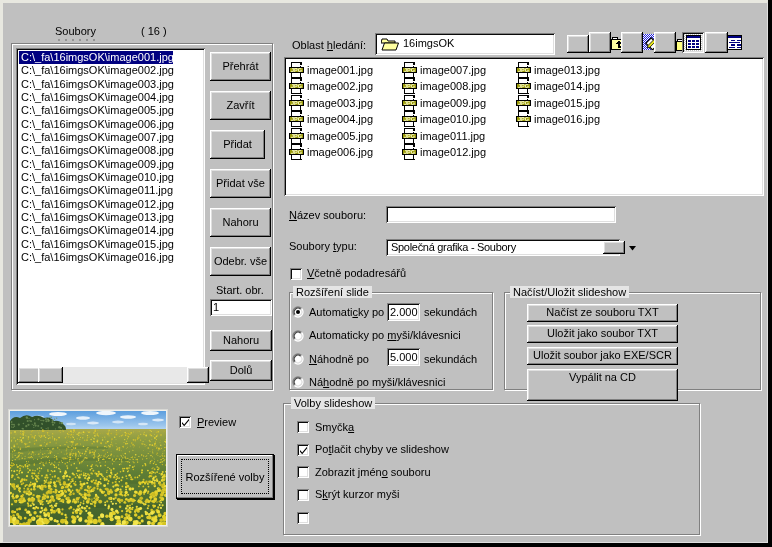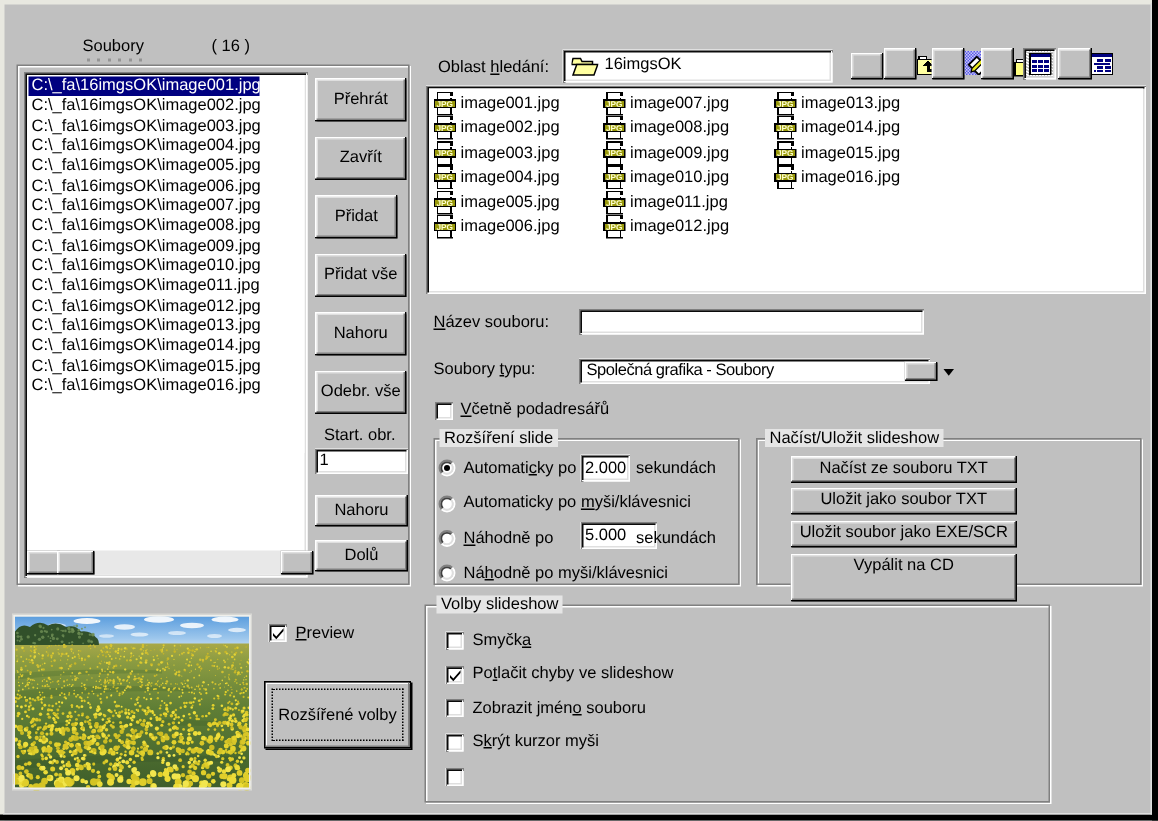--- a/index.html
+++ b/index.html
@@ -409,21 +409,21 @@
     </svg>
  <div class="abs" style="left:309px;top:329px">Automaticky po <u>m</u>yši/klávesnici</div>
  <svg class="abs" style="left:292px;top:353px" width="12" height="12" viewBox="0 0 12 12">
       <circle cx="6" cy="6" r="4.2" fill="#fff"></circle>
       <path d="M 2.46 9.54 A 5 5 0 0 1 9.54 2.46" fill="none" stroke="#808080" stroke-width="1.3"></path>
       <path d="M 3.31 8.69 A 3.8 3.8 0 0 1 8.69 3.31" fill="none" stroke="#404040" stroke-width="1.2"></path>
       <path d="M 2.46 9.54 A 5 5 0 0 0 9.54 2.46" fill="none" stroke="#fff" stroke-width="1.3"></path>
       <path d="M 3.31 8.69 A 3.8 3.8 0 0 0 8.69 3.31" fill="none" stroke="#dfdfdf" stroke-width="1.2"></path>
     </svg>
  <div class="abs" style="left:309px;top:353px"><u>N</u>áhodně po</div>
- <div class="abs sunken" style="left:387px;top:348px;width:51px;height:18px">
+ <div class="abs sunken" style="left:387px;top:348px;width:33px;height:18px">
       <div class="abs" style="left:3px;top:3px">5.000</div>
     </div>
  <div class="abs" style="left:424px;top:353px">sekundách</div>
  <svg class="abs" style="left:292px;top:376px" width="12" height="12" viewBox="0 0 12 12">
       <circle cx="6" cy="6" r="4.2" fill="#fff"></circle>
       <path d="M 2.46 9.54 A 5 5 0 0 1 9.54 2.46" fill="none" stroke="#808080" stroke-width="1.3"></path>
       <path d="M 3.31 8.69 A 3.8 3.8 0 0 1 8.69 3.31" fill="none" stroke="#404040" stroke-width="1.2"></path>
       <path d="M 2.46 9.54 A 5 5 0 0 0 9.54 2.46" fill="none" stroke="#fff" stroke-width="1.3"></path>
       <path d="M 3.31 8.69 A 3.8 3.8 0 0 0 8.69 3.31" fill="none" stroke="#dfdfdf" stroke-width="1.2"></path>
     </svg>

